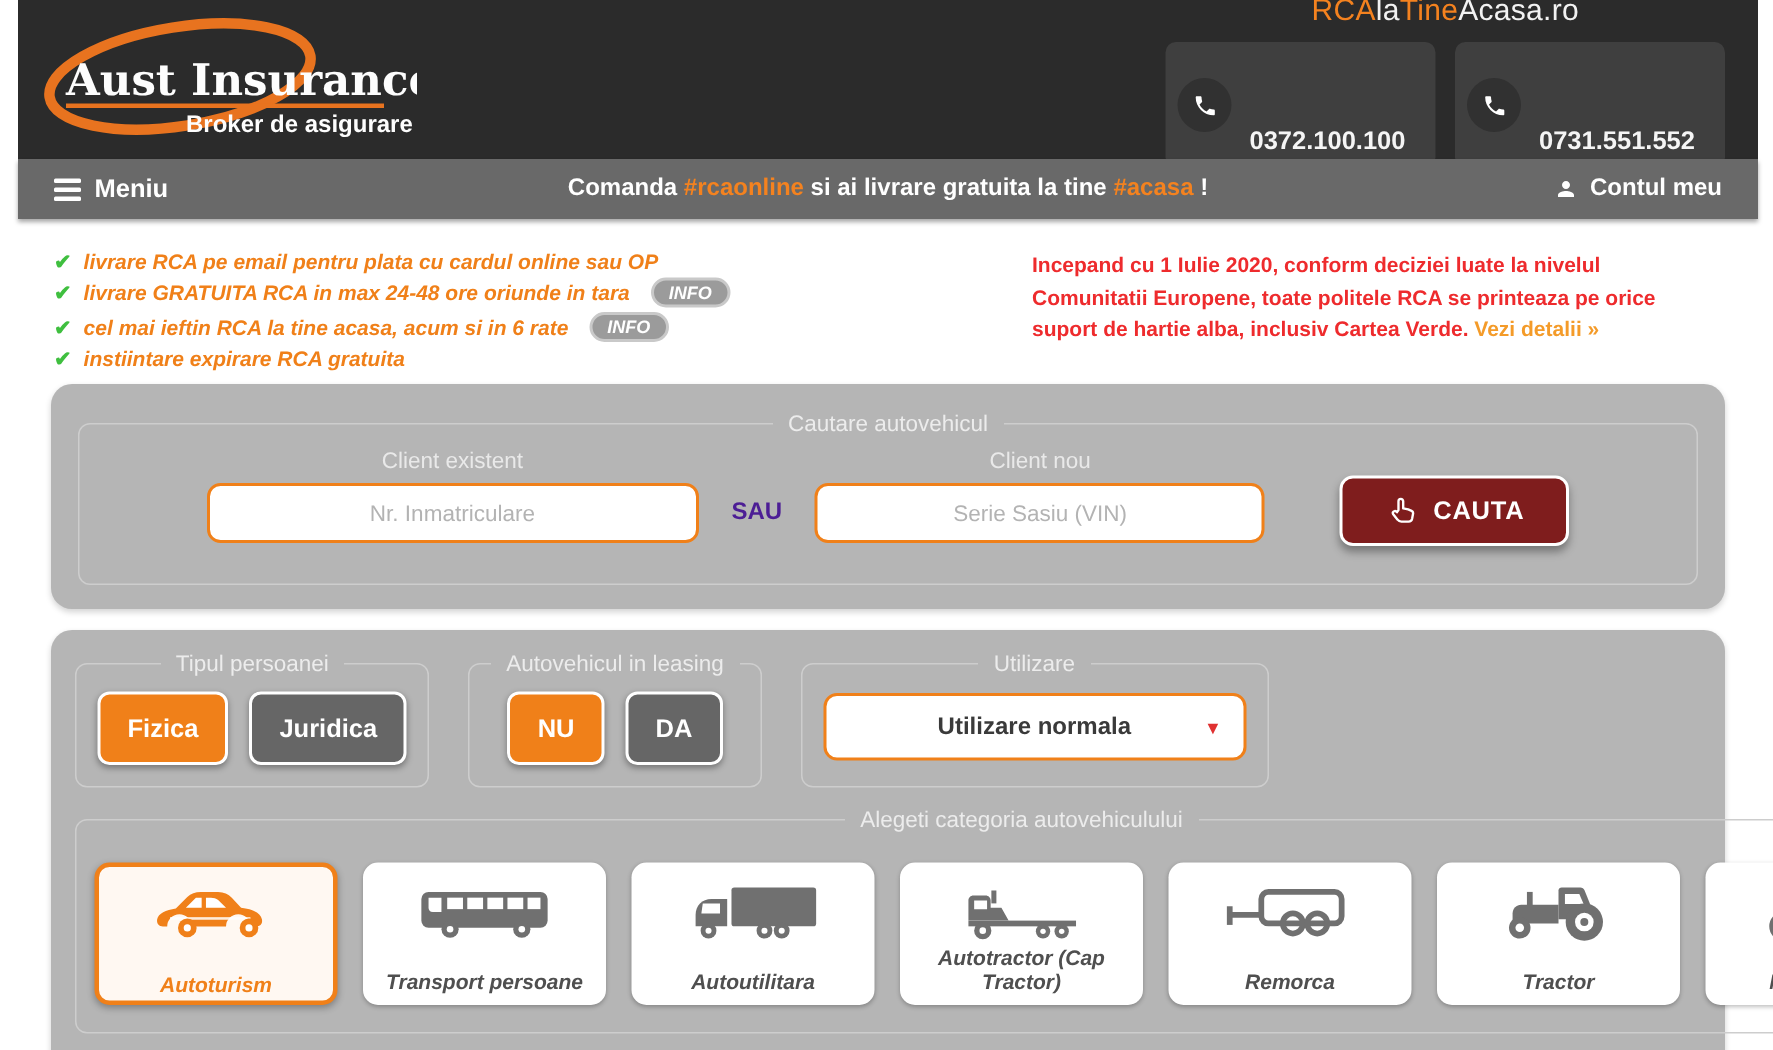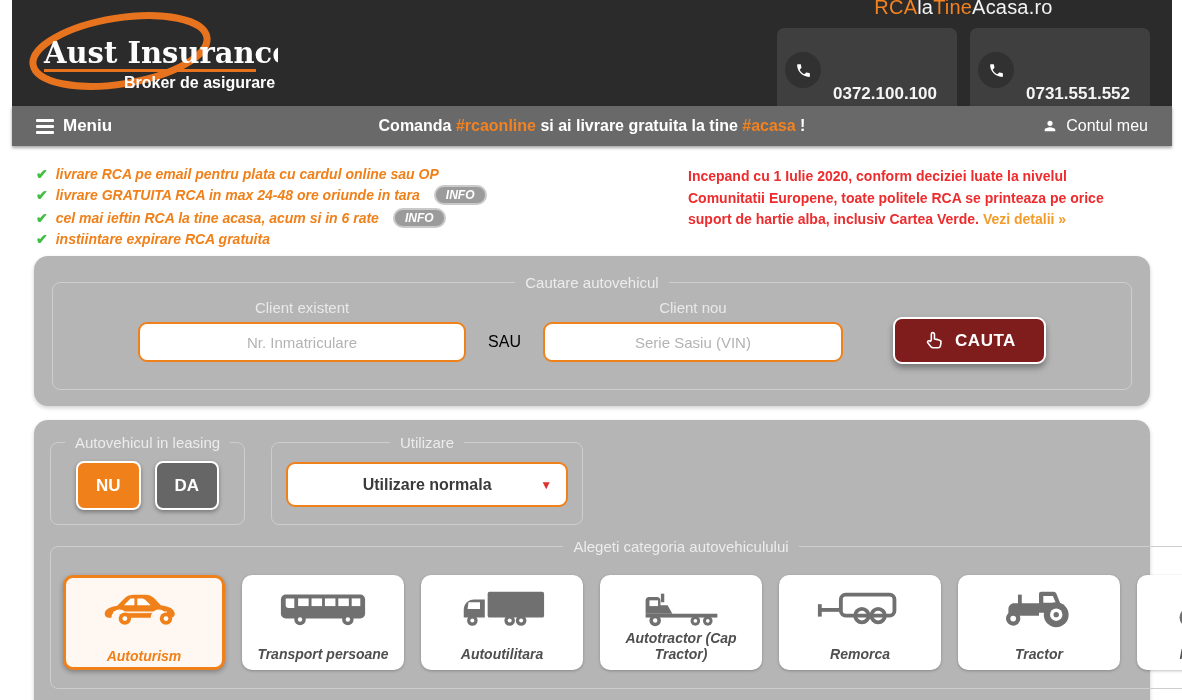--- a/index.html
+++ b/index.html
@@ -26,21 +26,21 @@
   nav.menubar { height:40px; background:#696969; display:flex; align-items:center;
                 padding:0 24px; position:relative; box-shadow:0 2px 3px rgba(0,0,0,.35); }
   .menu-left { display:flex; align-items:center; gap:9px; color:#fff; font-size:17px;
                font-weight:bold; cursor:pointer; }
   .burger { display:flex; flex-direction:column; gap:3px; }
   .burger span { width:18px; height:3px; background:#fff; border-radius:1px; }
   .promo { position:absolute; left:0; right:0; text-align:center; color:#fff;
            font-size:16px; font-weight:bold; pointer-events:none; }
   .promo .hash { color:#f4821f; }
   .menu-right { margin-left:auto; display:flex; align-items:center; gap:8px; color:#fff;
-                font-size:16px; font-weight:normal; cursor:pointer; z-index:1; }
+                font-size:16px; font-weight:bold; cursor:pointer; z-index:1; }
 
   
   .intro { display:flex; padding:20px 32px 0 24px; height:110px; }
   .benefits { list-style:none; }
   .benefits li { display:flex; align-items:center; gap:8px; margin-bottom:3px; }
   .check { color:#3fbf3f; font-size:14px; font-weight:bold; }
   .benefit-text { color:#f08019; font-size:14px; font-weight:bold; font-style:italic; }
   .info-badge { background:#9b9b9b; border:2px solid #c9c9c9; color:#fff; font-size:12px;
                 font-weight:bold; font-style:italic; border-radius:10px; padding:1px 10px;
                 margin-left:6px; cursor:pointer; }
@@ -60,21 +60,21 @@
   .search-fs { height:116px; padding:6px 10px 0 10px; }
   .search-row { display:flex; align-items:flex-end; justify-content:center; gap:22px;
                 margin-top:2px; }
   .field-col { display:flex; flex-direction:column; align-items:center; gap:6px; }
   .field-label { color:#e9e9e9; font-size:15px; }
   .rca-input { height:40px; border:2px solid #f08019; border-radius:9px; background:#fff;
                text-align:center; font-size:15px; color:#444; outline:none;
                font-family:"Liberation Sans", sans-serif; }
   .rca-input::placeholder { color:#b3b3b3; text-align:center; }
   .plate-input { width:328px; } .vin-input { width:300px; }
-  .sau { color:#000000; font-size:16px; font-weight:normal; padding-bottom:11px; }
+  .sau { color:#4c1d95; font-size:16px; font-weight:bold; padding-bottom:11px; }
   .cauta-btn { display:flex; align-items:center; justify-content:center; gap:11px;
                width:153px; height:47px; background:#7f1d1d; border:2px solid #fff;
                border-radius:9px; color:#fff; font-size:17px; font-weight:bold;
                letter-spacing:.5px; cursor:pointer; margin-left:28px; margin-bottom:-2px;
                box-shadow:0 4px 6px rgba(0,0,0,.35);
                font-family:"Liberation Sans", sans-serif; }
 
   
   .options-panel { height:300px; padding:14px 16px 0 16px; }
   .opts-row { display:flex; gap:26px; }
@@ -218,20 +218,27 @@
           </svg>
           <span>CAUTA</span>
         </button>
       </div>
     </fieldset>
   </section>
 
   <section class="panel options-panel">
     <div class="opts-row">
       <fieldset class="opt-fs">
+        <legend>Tipul persoanei</legend>
+        <div class="btn-row">
+          <button class="pill-btn sel">Fizica</button>
+          <button class="pill-btn unsel">Juridica</button>
+        </div>
+      </fieldset>
+      <fieldset class="opt-fs">
         <legend>Autovehicul in leasing</legend>
         <div class="btn-row">
           <button class="pill-btn sel">NU</button>
           <button class="pill-btn unsel">DA</button>
         </div>
       </fieldset>
       <fieldset class="opt-fs usage-fs">
         <legend>Utilizare</legend>
         <div class="dropdown">
           <span class="dropdown-value">Utilizare normala</span>

